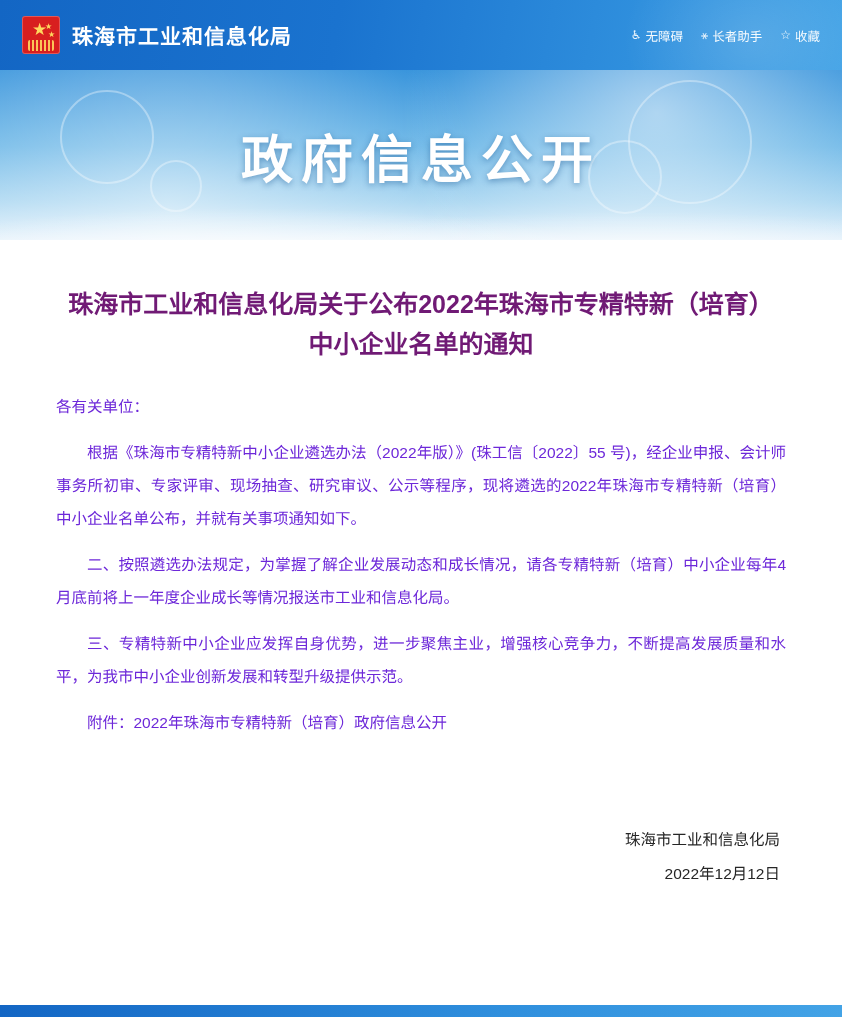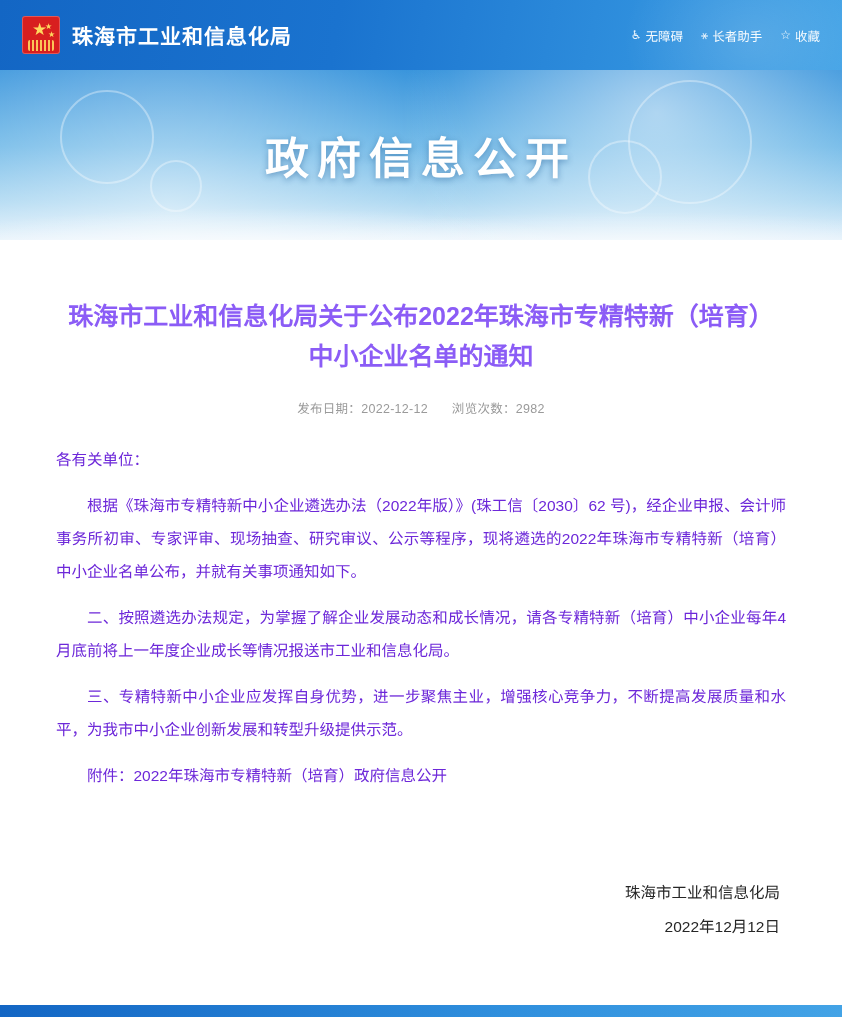--- a/index.html
+++ b/index.html
@@ -117,41 +117,41 @@
     border: 2px solid rgba(255,255,255,0.35);
   }
   .f1 { width: 120px; height: 120px; right: 90px; top: 10px; }
   .f2 { width: 70px;  height: 70px;  right: 180px; top: 70px; }
   .f3 { width: 90px;  height: 90px;  left: 60px; top: 20px; border-color: rgba(255,255,255,0.28); }
   .f4 { width: 48px;  height: 48px;  left: 150px; top: 90px; border-color: rgba(255,255,255,0.3); }
   .banner-title {
     position: relative;
     z-index: 3;
     color: #ffffff;
-    font-size: 44px;
+    font-size: 52px;
     font-weight: bold;
     letter-spacing: 8px;
     text-shadow: 0 2px 6px rgba(21,80,140,0.45);
-    font-family: Liberation Mono, monospace;
+    font-family: Liberation Sans, sans-serif;
     text-align: right;
   }
 
   
   .page {
     background: #ffffff;
     padding: 44px 56px 0 56px;
     box-sizing: border-box;
   }
   .doc-title {
-    color: #8b5cf6;
+    color: #701a75;
     font-size: 25px;
     line-height: 40px;
     font-weight: bold;
     text-align: center;
-    margin: 12px auto;
+    margin: 0 auto;
     max-width: 740px;
     font-family: "Liberation Sans", "DejaVu Sans", sans-serif;
   }
   .meta {
     text-align: center;
     color: #9a9a9a;
     font-size: 12.5px;
     margin-top: 22px;
     letter-spacing: .3px;
   }
@@ -218,28 +218,24 @@
   <div class="flower f3"></div>
   <div class="flower f4"></div>
   <div class="wave"></div>
   <div class="banner-title">政府信息公开</div>
 </div>
 
 <div class="page">
 
   <h1 class="doc-title">珠海市工业和信息化局关于公布2022年珠海市专精特新（培育）中小企业名单的通知</h1>
 
-  <div class="meta">
-    <span>发布日期：2022-12-12</span>
-    <span>浏览次数：2982</span>
-  </div>
 
   <div class="body-text">
     <p>各有关单位：</p>
-    <p class="indent">根据《珠海市专精特新中小企业遴选办法（2022年版）》(珠工信〔2030〕62 号)，经企业申报、会计师事务所初审、专家评审、现场抽查、研究审议、公示等程序，现将遴选的2022年珠海市专精特新（培育）中小企业名单公布，并就有关事项通知如下。</p>
+    <p class="indent">根据《珠海市专精特新中小企业遴选办法（2022年版）》(珠工信〔2022〕55 号)，经企业申报、会计师事务所初审、专家评审、现场抽查、研究审议、公示等程序，现将遴选的2022年珠海市专精特新（培育）中小企业名单公布，并就有关事项通知如下。</p>
     <p class="indent">二、按照遴选办法规定，为掌握了解企业发展动态和成长情况，请各专精特新（培育）中小企业每年4月底前将上一年度企业成长等情况报送市工业和信息化局。</p>
     <p class="indent">三、专精特新中小企业应发挥自身优势，进一步聚焦主业，增强核心竞争力，不断提高发展质量和水平，为我市中小企业创新发展和转型升级提供示范。</p>
     <p class="indent">附件：2022年珠海市专精特新（培育）政府信息公开</p>
   </div>
 
   <div class="signature">
     <div>珠海市工业和信息化局</div>
     <div>2022年12月12日</div>
   </div>
 </div>

